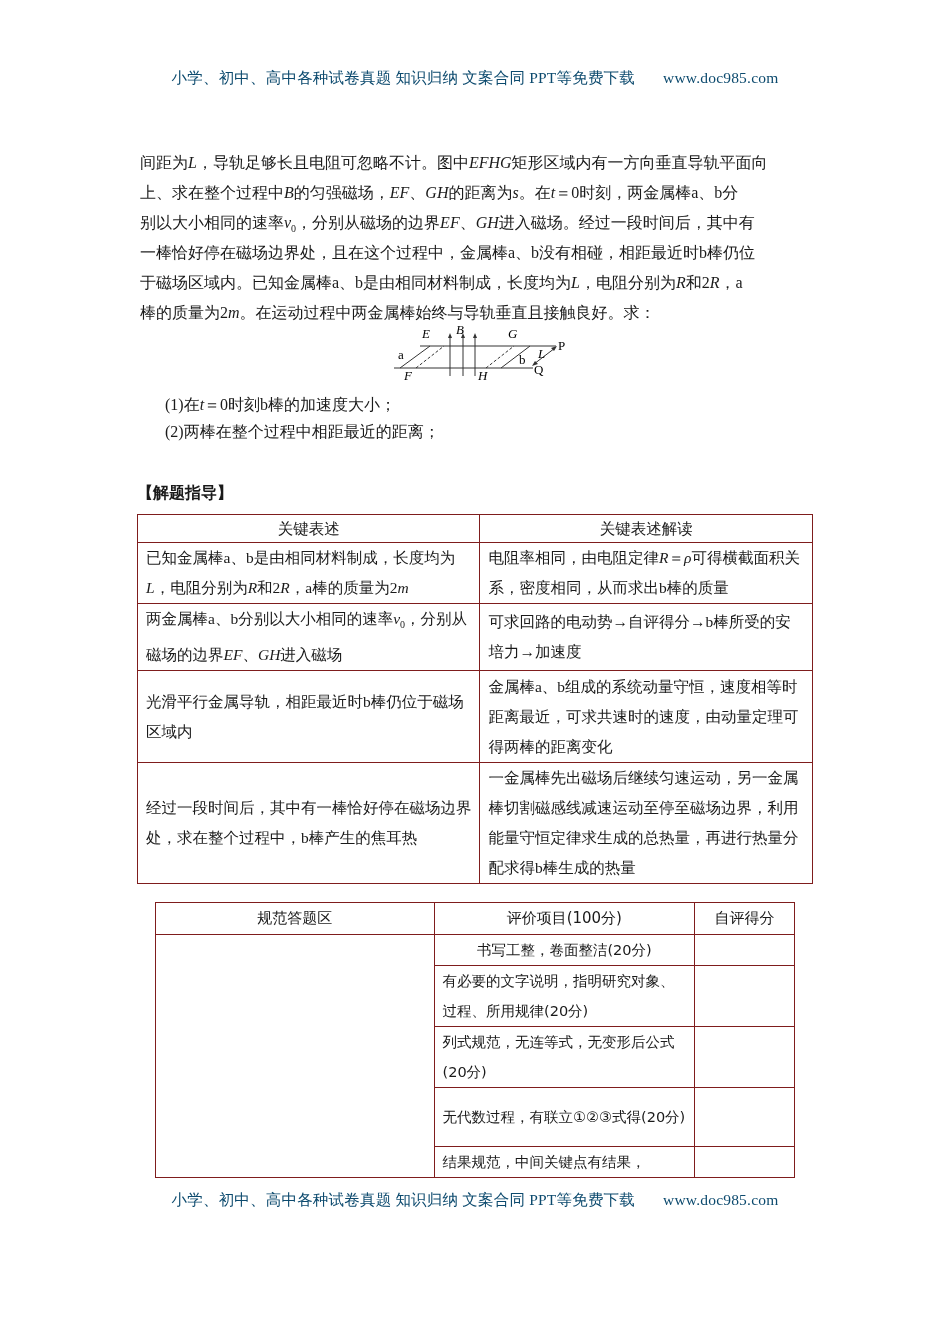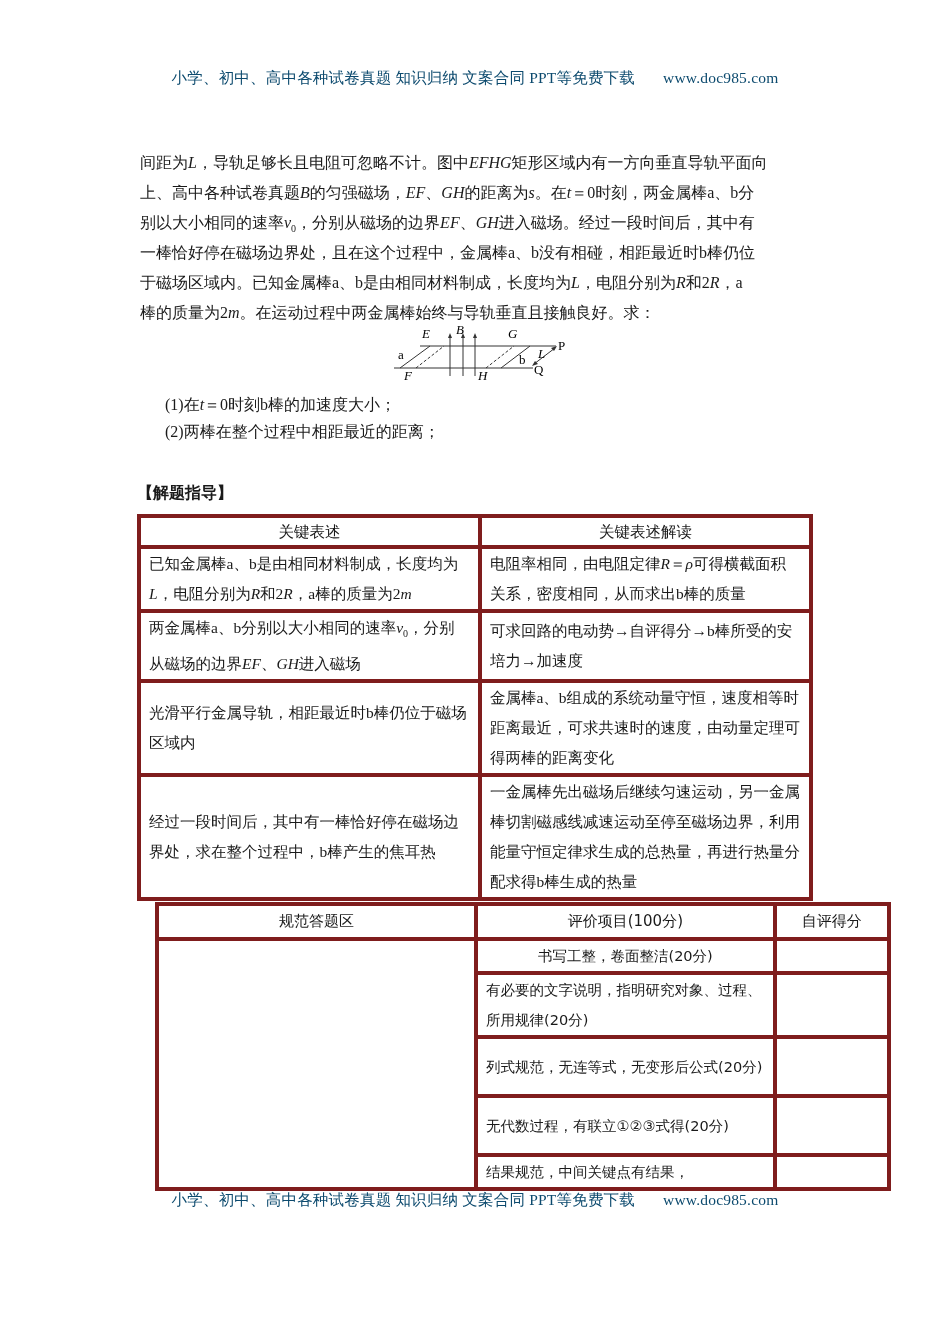--- a/index.html
+++ b/index.html
@@ -8,39 +8,39 @@
   .banner { position:absolute; left:0; width:950px; text-align:center; font-size:15.5px; color:#0c4a6e; letter-spacing:0.2px; }
   .banner .site { margin-left:28px; }
   .para { position:absolute; left:140px; width:672px; font-size:16px; line-height:30px; text-align:justify;margin-top:8px; }
   .para .line { display:block; height:30px; white-space:nowrap; }
   i.v { font-style:italic; }
   .q { position:absolute; left:140px; font-size:16px; line-height:27px; }
   .q div { height:27px; white-space:nowrap; }
   .heading { position:absolute; left:137px; top:483px; font-size:16px; font-weight:bold;
              font-family:"DejaVu Sans", sans-serif; }
   table { border-collapse:collapse; position:absolute; }
-  td, th { border:4px solid #7f1d1d; font-weight:normal; vertical-align:middle; padding:0 8px; }
+  td, th { border:1px solid #7f1d1d; font-weight:normal; vertical-align:middle; padding:0 8px; }
   .t1 { left:137px; top:514px; width:676px; font-size:15.5px; }
   .t1 td, .t1 th { line-height:30px; }
   .t1 th { height:27px; text-align:center; line-height:26px; }
-  .t2 { left:155px; top:902px; width:736px; font-size:15.5px; font-family:"DejaVu Sans","Liberation Sans",sans-serif; }
+  .t2 { left:155px; top:902px; width:640px; font-size:15.5px; font-family:"DejaVu Sans","Liberation Sans",sans-serif; }
   .t2 th { height:31px; text-align:center; font-size:15px; }
   .t2 td { line-height:30px; font-size:14.5px; }
   .diagram { position:absolute; left:378px; top:324px; width:200px; height:56px; }
 </style>
 </head>
 <body>
 
 <div class="banner" style="top:68px;">
   <span>小学、初中、高中各种试卷真题  知识归纳  文案合同  PPT等免费下载</span><span class="site">www.doc985.com</span>
 </div>
 
 <div class="para" style="top:140px;">
   <span class="line"><span>间距为</span><i class="v">L</i><span>，导轨足够长且电阻可忽略不计。图中</span><i class="v">EFHG</i><span>矩形区域内有一方向垂直导轨平面向</span></span>
-  <span class="line"><span>上、高中各种试卷真题</span><i class="v">B</i><span>的匀强磁场，</span><i class="v">EF</i><span>、</span><i class="v">GH</i><span>的距离为</span><i class="v">s</i><span>。在</span><i class="v">t</i><span>＝0时刻，两金属棒a、b分</span></span>
+  <span class="line"><span>上、求在整个过程中</span><i class="v">B</i><span>的匀强磁场，</span><i class="v">EF</i><span>、</span><i class="v">GH</i><span>的距离为</span><i class="v">s</i><span>。在</span><i class="v">t</i><span>＝0时刻，两金属棒a、b分</span></span>
   <span class="line"><span>别以大小相同的速率</span><i class="v">v</i><sub style="font-size:10px;">0</sub><span>，分别从磁场的边界</span><i class="v">EF</i><span>、</span><i class="v">GH</i><span>进入磁场。经过一段时间后，其中有</span></span>
   <span class="line"><span>一棒恰好停在磁场边界处，且在这个过程中，金属棒a、b没有相碰，相距最近时b棒仍位</span></span>
   <span class="line"><span>于磁场区域内。已知金属棒a、b是由相同材料制成，长度均为</span><i class="v">L</i><span>，电阻分别为</span><i class="v">R</i><span>和2</span><i class="v">R</i><span>，a</span></span>
   <span class="line"><span>棒的质量为2</span><i class="v">m</i><span>。在运动过程中两金属棒始终与导轨垂直且接触良好。求：</span></span>
 </div>
 
 <div class="diagram">
   <svg width="200" height="56" viewBox="0 0 200 56" style="font-family:'Liberation Serif',serif;font-size:13px;">
 
     <line x1="42" y1="22" x2="178" y2="22" stroke="#333" stroke-width="1"></line>

